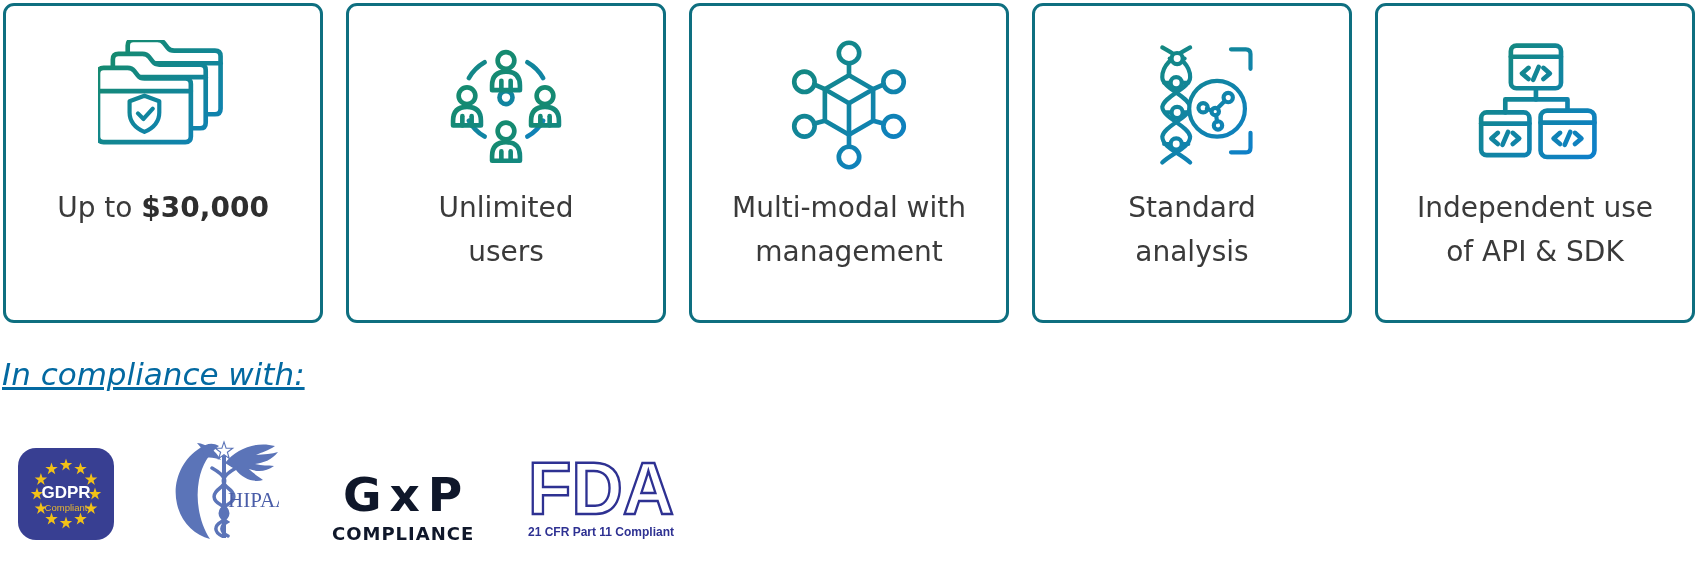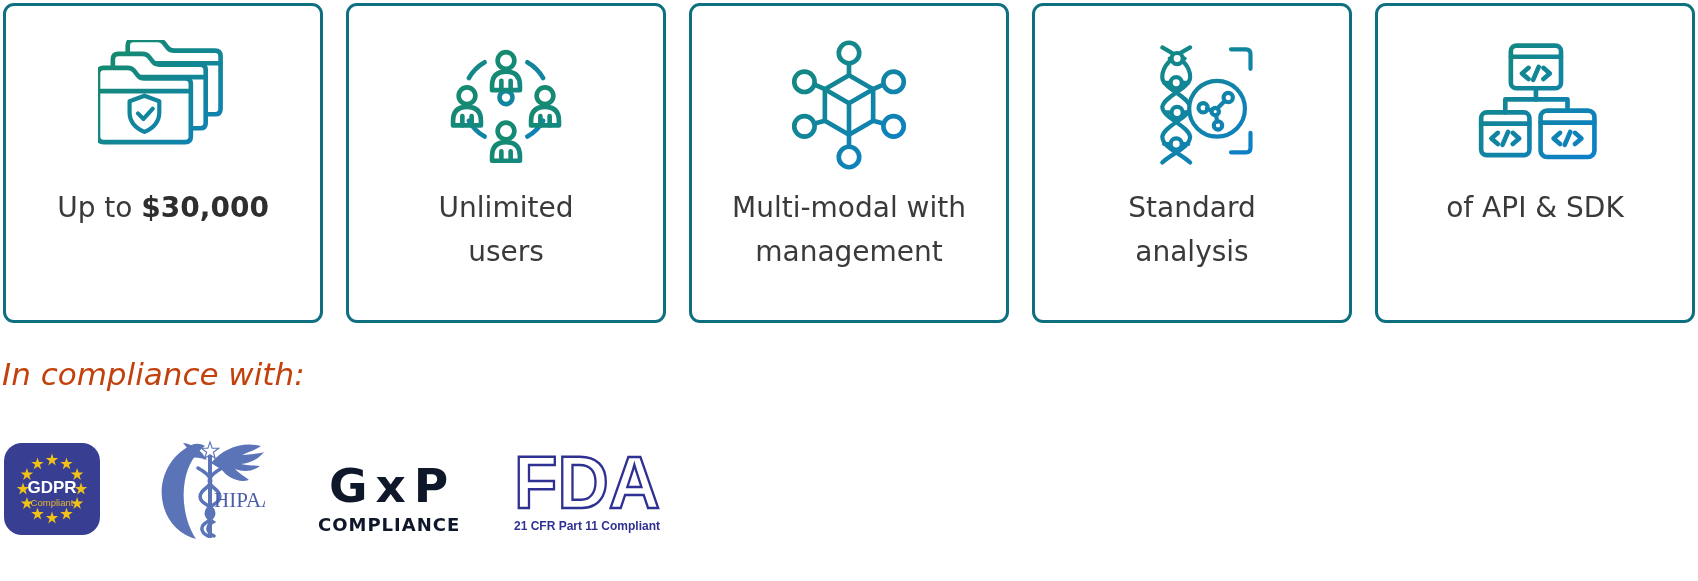--- a/index.html
+++ b/index.html
@@ -11,24 +11,24 @@
     flex:1; height:320px; border:3px solid #0e6f80; border-radius:11px;
     background:#fff; display:flex; flex-direction:column; align-items:center;
     padding-top:30px;
   }
   .icon-wrap { height:138px; display:flex; align-items:center; justify-content:center; }
   .icon-wrap svg { display:block; }
   .label { margin-top:12px; text-align:center; font-size:28px; color:#3a3a3a; line-height:44px; }
   .label strong { font-weight:700; color:#2e2e2e; }
 
   .compliance-heading {
-    margin:32px 0 0 2px; font-size:31px; font-style:italic; color:#c2410c;
+    margin:32px 0 0 2px; font-size:31px; font-style:italic; color:#0369a1;text-decoration:underline;
   }
 
-  .logos-row { display:flex; align-items:center; gap:53px; margin:46px 0 0 4px; }
+  .logos-row { display:flex; align-items:flex-end; gap:53px; margin:46px 0 0 18px; }
   .logo { flex:0 0 auto; }
   .logo-gxp { margin-top:14px; text-align:center; color:#0f172a; }
   .gxp-title { font-size:47px; font-weight:700; letter-spacing:8px; line-height:1; margin-right:-8px; }
   .gxp-sub { font-size:18px; font-weight:700; letter-spacing:1px; margin-top:5px; margin-right:-1px; }
   .logo-fda { margin-top:5px; }
 </style>
 </head>
 <body>
 
 <div class="page">
@@ -225,20 +225,21 @@
 
             <rect x="76" y="76" width="58" height="50" rx="7"></rect>
               <line x1="76" y1="89" x2="134" y2="89"></line>
             <polyline points="97 100 90 106 97 112"></polyline>
               <line x1="102" y1="113" x2="108" y2="99"></line>
               <polyline points="113 100 120 106 113 112"></polyline>
           </g>
         </svg>
       </div>
       <div class="label">
+        <div>Independent use</div>
         <div>of API &amp; SDK</div>
       </div>
     </div>
 
   </div>
 
   <div class="compliance-heading">In compliance with:</div>
 
   <div class="logos-row">
 

